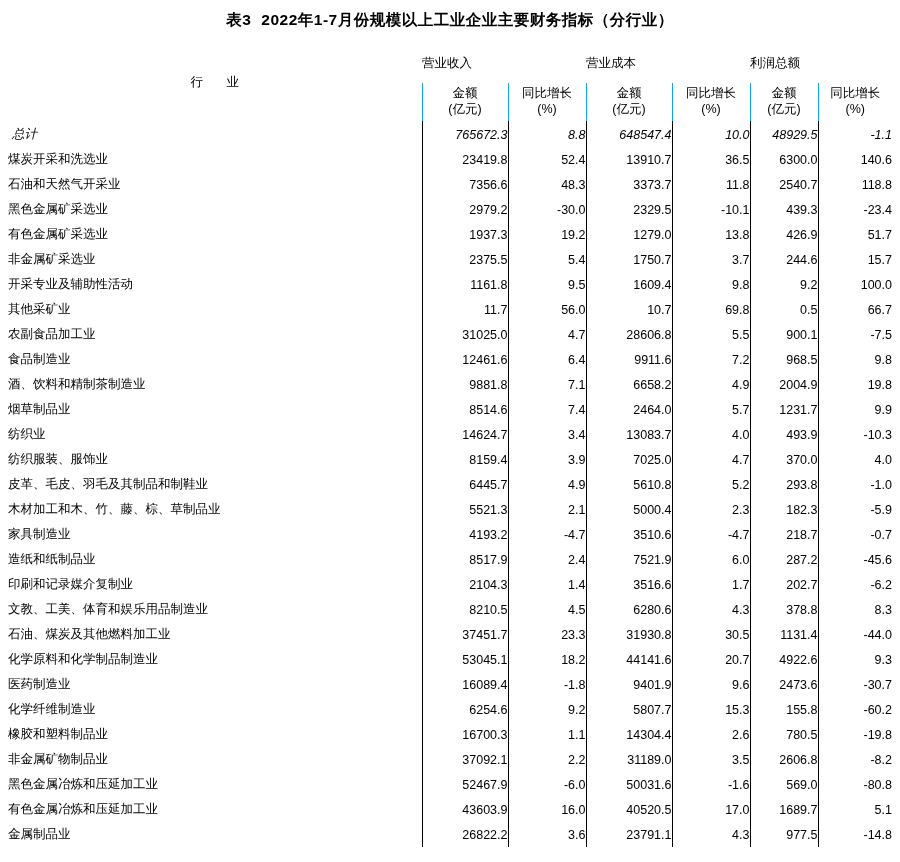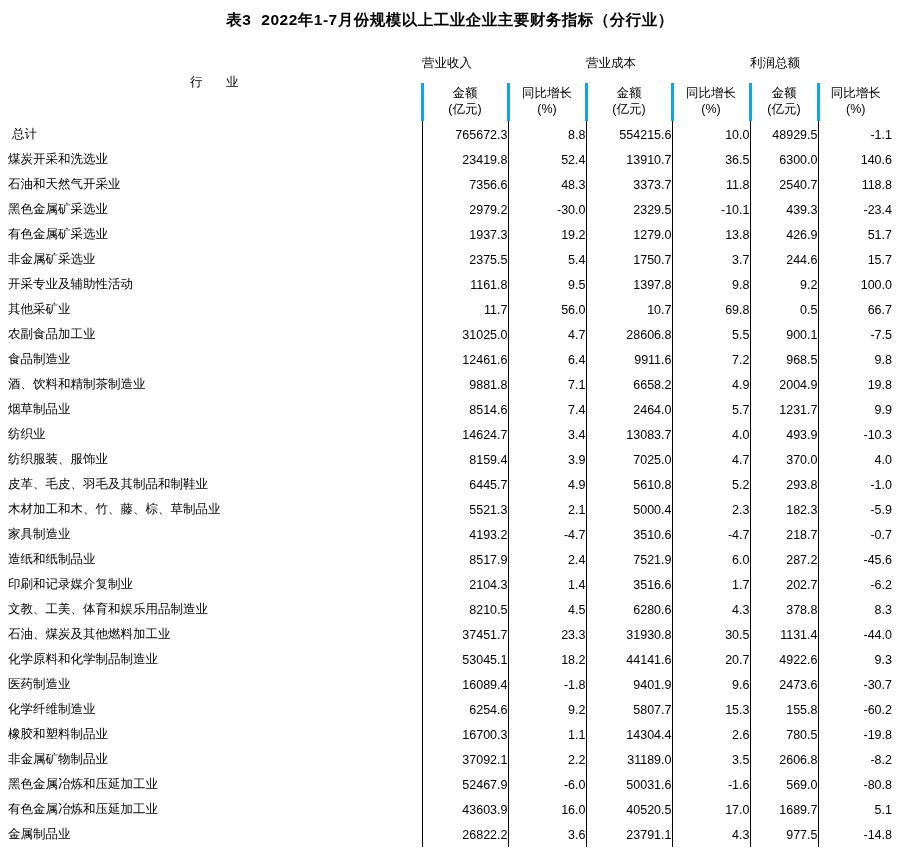--- a/index.html
+++ b/index.html
@@ -63,21 +63,21 @@
     letter-spacing: 10px;
     padding-left: 10px;
   }
   .sub-cell {
     border-bottom: 1.6px solid #000;
     text-align: center;
     height: 38px;
     line-height: 1.25;
     font-size: 12px;
   }
-  .sub-cell.lb { border-left: 3px solid #0ea5e9; }
+  .sub-cell.lb { border-left: 1px solid #0ea5e9; }
   .sub-cell .l2 { display: block; }
   .row-name {
     text-align: left;
     padding-left: 14px;
     border-right: 1px solid #000;
     height: 25px;
     font-size: 12.5px;
     white-space: nowrap;
     overflow: hidden;
   }
@@ -87,20 +87,21 @@
   .num {
     text-align: right;
     padding-right: 10px;
     height: 25px;
     font-size: 12.5px;
   }
   .num.lb { border-left: 1px solid #000; }
   tbody tr:first-child .row-name,
   tbody tr:first-child .num {
     padding-top: 1px;
+    font-style: italic;
   }
 </style>
 </head>
 <body>
 
 <div class="page">
 
   <div class="doc-title">
     <span class="tnum">表3</span><span>2022年1-7月份规模以上工业企业主要财务指标（分行业）</span>
   </div>
@@ -147,21 +148,21 @@
           <span>同比增长</span>
           <span class="l2">(%)</span>
         </th>
       </tr>
     </thead>
     <tbody id="table-body">
         <tr>
           <td class="row-name total">总计</td>
           <td class="num lb">765672.3</td>
           <td class="num lb">8.8</td>
-          <td class="num lb">554215.6</td>
+          <td class="num lb">648547.4</td>
           <td class="num lb">10.0</td>
           <td class="num lb">48929.5</td>
           <td class="num lb">-1.1</td>
         </tr>
         <tr>
           <td class="row-name">煤炭开采和洗选业</td>
           <td class="num lb">23419.8</td>
           <td class="num lb">52.4</td>
           <td class="num lb">13910.7</td>
           <td class="num lb">36.5</td>
@@ -201,21 +202,21 @@
           <td class="num lb">5.4</td>
           <td class="num lb">1750.7</td>
           <td class="num lb">3.7</td>
           <td class="num lb">244.6</td>
           <td class="num lb">15.7</td>
         </tr>
         <tr>
           <td class="row-name">开采专业及辅助性活动</td>
           <td class="num lb">1161.8</td>
           <td class="num lb">9.5</td>
-          <td class="num lb">1397.8</td>
+          <td class="num lb">1609.4</td>
           <td class="num lb">9.8</td>
           <td class="num lb">9.2</td>
           <td class="num lb">100.0</td>
         </tr>
         <tr>
           <td class="row-name">其他采矿业</td>
           <td class="num lb">11.7</td>
           <td class="num lb">56.0</td>
           <td class="num lb">10.7</td>
           <td class="num lb">69.8</td>

